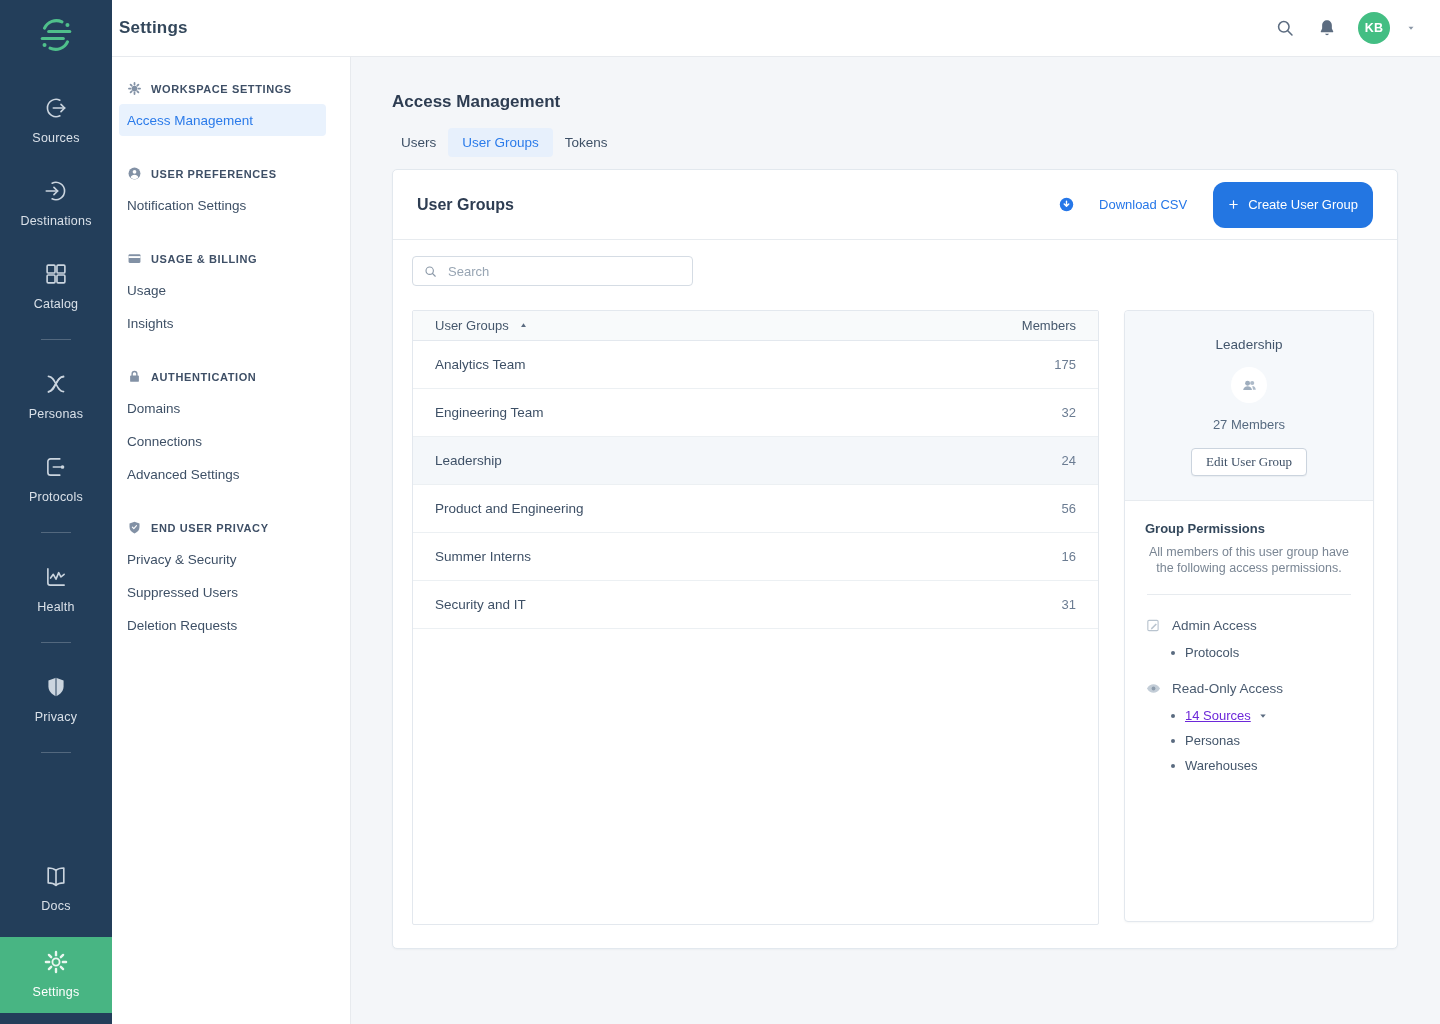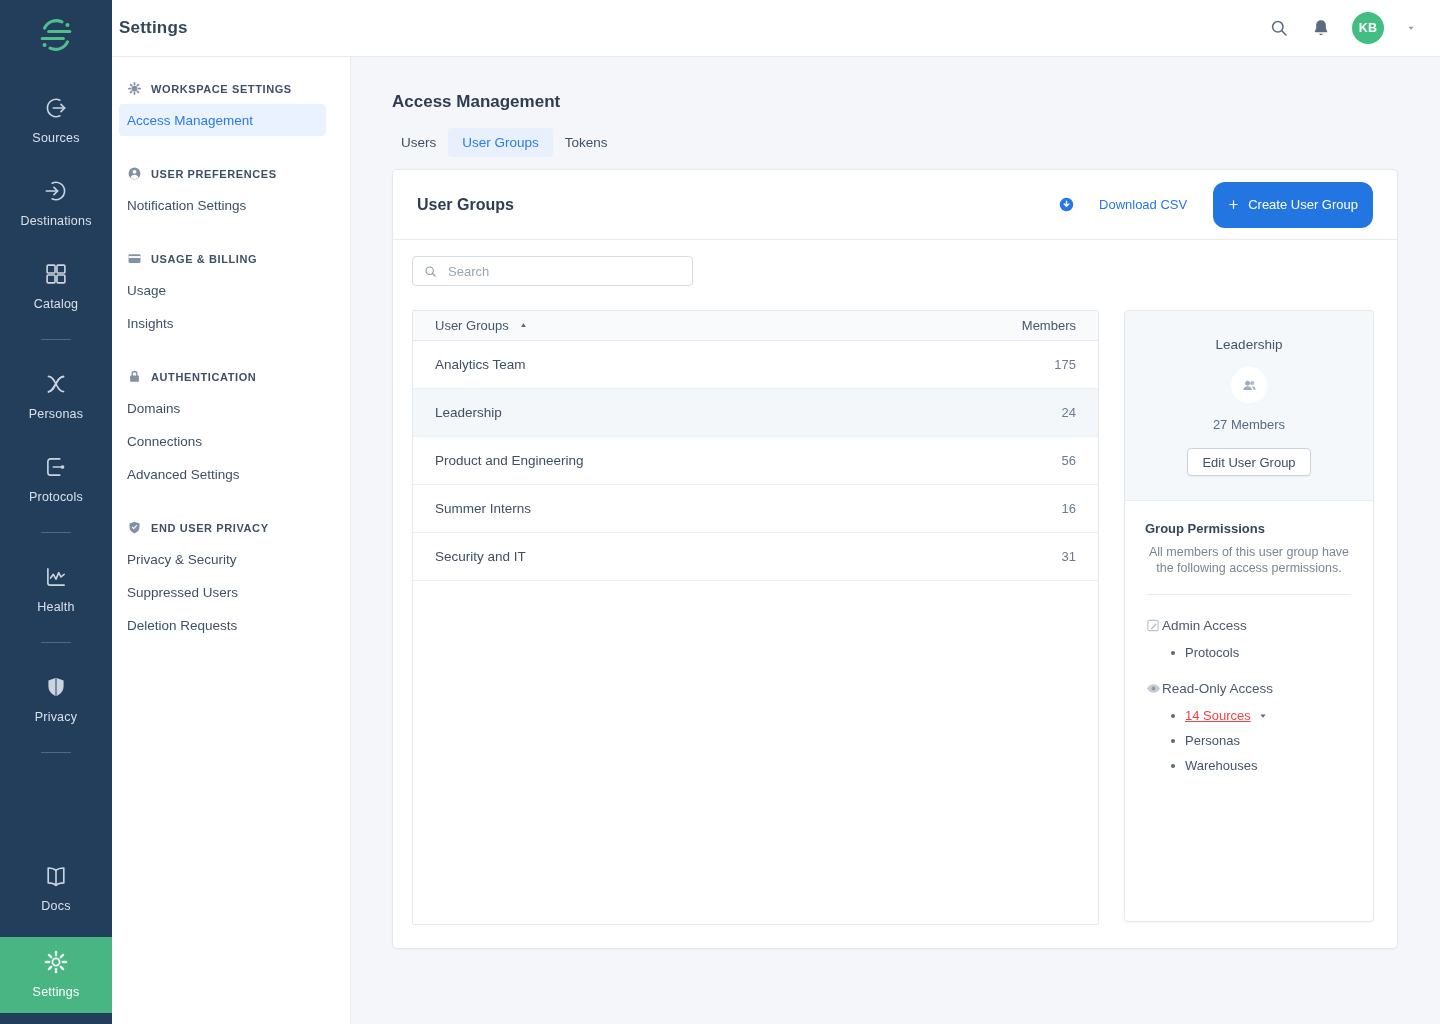--- a/index.html
+++ b/index.html
@@ -22,21 +22,21 @@
     padding:12px 0 14px; }
   .rail-item.rail-settings .rail-label { color:#FFFFFF; }
   .rail-item.rail-settings svg { color:#EAF7F0; }
 
   
   .topbar { position:absolute; left:95px; right:0; top:0; height:57px; background:#fff;
     border-bottom:1px solid #E7EAEE; display:flex; align-items:center; padding:0 24px; z-index:4; }
   .topbar-title { font-size:17px; font-weight:700; color:#33475B; letter-spacing:.2px; }
   .topbar-right { margin-left:auto; display:flex; align-items:center; gap:20px; }
   .icon-btn { display:flex; align-items:center; justify-content:center; }
-  .avatar-wrap { display:flex; align-items:center; gap:22px; }
+  .avatar-wrap { display:flex; align-items:center; gap:16px; }
   .avatar { width:32px; height:32px; border-radius:50%; background:#43BE83; color:#fff;
     font-size:12.5px; font-weight:700; display:flex; align-items:center; justify-content:center; letter-spacing:.3px; }
 
   
   .subnav { position:absolute; left:95px; top:57px; bottom:0; width:256px; background:#fff;
     border-right:1px solid #E7EAEE; padding-top:22px; z-index:3; }
   .subnav-section { margin-top:28px; }
   .subnav-section:first-child { margin-top:0; }
   .subnav-head { display:flex; align-items:center; gap:9px; padding-left:32px; height:20px;
     font-size:11px; font-weight:700; letter-spacing:.6px; color:#3E4F66; margin-bottom:5px; }
@@ -90,33 +90,33 @@
   
   .detail { width:250px; height:612px; border:1px solid #E3E8EE; border-radius:4px;
     background:#fff; box-shadow:0 1px 2px rgba(20,40,60,.04); }
   .detail-top { background:#F5F8FB; border-bottom:1px solid #E7EBEF; border-radius:4px 4px 0 0;
     text-align:center; padding:26px 16px 24px; }
   .detail-name { font-size:13.5px; font-weight:500; color:#42556B; margin-bottom:15px; }
   .detail-avatar { width:36px; height:36px; border-radius:50%; background:#fff; margin:0 auto 14px;
     display:flex; align-items:center; justify-content:center; }
   .detail-members { font-size:13px; color:#566A80; margin-bottom:16px; }
   .btn-secondary { height:28px; padding:0 14px; background:#fff; border:1px solid #CBD4DE;
-    border-radius:4px; font-size:13px; color:#3E5066; font-family:Liberation Sans, sans-serif;
+    border-radius:4px; font-size:13px; color:#3E5066; font-family:Liberation Serif, serif;
     box-shadow:0 1px 1px rgba(20,40,60,.05); }
   .detail-bottom { padding:20px 20px 0; }
   .perm-title { font-size:13px; font-weight:700; color:#33475B; margin-bottom:8px; }
   .perm-desc { font-size:12.5px; color:#7A8694; text-align:center; line-height:16px; margin:0 0 18px; }
   .perm-hr { border:none; border-top:1px solid #E7EBEF; margin:0 2px 22px; }
-  .perm-head { display:flex; align-items:center; font-size:13.5px; color:#4A5B70; margin-bottom:11px; }
+  .perm-head { display:flex; align-items:center; gap:10px; font-size:13.5px; color:#4A5B70; margin-bottom:11px; }
   .perm-list { list-style:none; margin:0 0 20px; padding-left:24px; }
   .perm-li { position:relative; padding-left:16px; margin-bottom:10px; font-size:13px; color:#44566B;
     display:flex; align-items:center; gap:7px; }
   .perm-li::before { content:""; position:absolute; left:2px; top:6px; width:4px; height:4px;
     border-radius:50%; background:#5A6B80; }
-  .perm-link { color:#ef4444; text-decoration:underline; }
+  .perm-link { color:#6d28d9; text-decoration:underline; }
 </style>
 </head>
 <body>
 
 <div class="app" data-interactable="false">
 
   <nav class="rail" data-interactable="false">
     <div class="rail-logo" data-interactable="true">
       <svg width="44" height="44" viewBox="0 0 48 48">
         <g stroke="#4FC08B" stroke-width="3.4" fill="none" stroke-linecap="round">
@@ -400,20 +400,24 @@
                   <path d="M12 6l6.5 10h-13z" fill="#5A6B80"></path>
                 </svg>
               </span>
               <span data-interactable="true">Members</span>
             </div>
 
             <div class="trow" data-interactable="true">
               <span class="tname" data-interactable="false">Analytics Team</span>
               <span class="tcount" data-interactable="false">175</span>
             </div>
+            <div class="trow" data-interactable="true">
+              <span class="tname" data-interactable="false">Engineering Team</span>
+              <span class="tcount" data-interactable="false">32</span>
+            </div>
             <div class="trow selected" data-interactable="true">
               <span class="tname" data-interactable="false">Leadership</span>
               <span class="tcount" data-interactable="false">24</span>
             </div>
             <div class="trow" data-interactable="true">
               <span class="tname" data-interactable="false">Product and Engineering</span>
               <span class="tcount" data-interactable="false">56</span>
             </div>
             <div class="trow" data-interactable="true">
               <span class="tname" data-interactable="false">Summer Interns</span>

